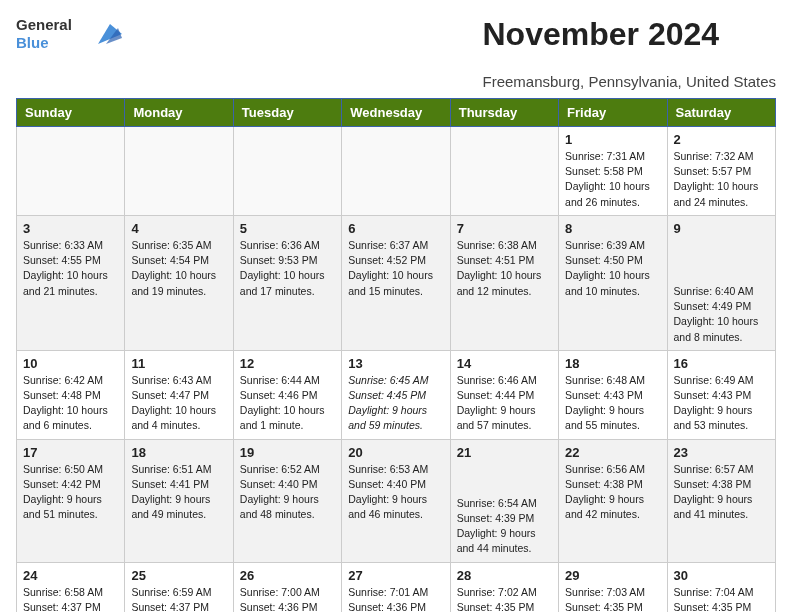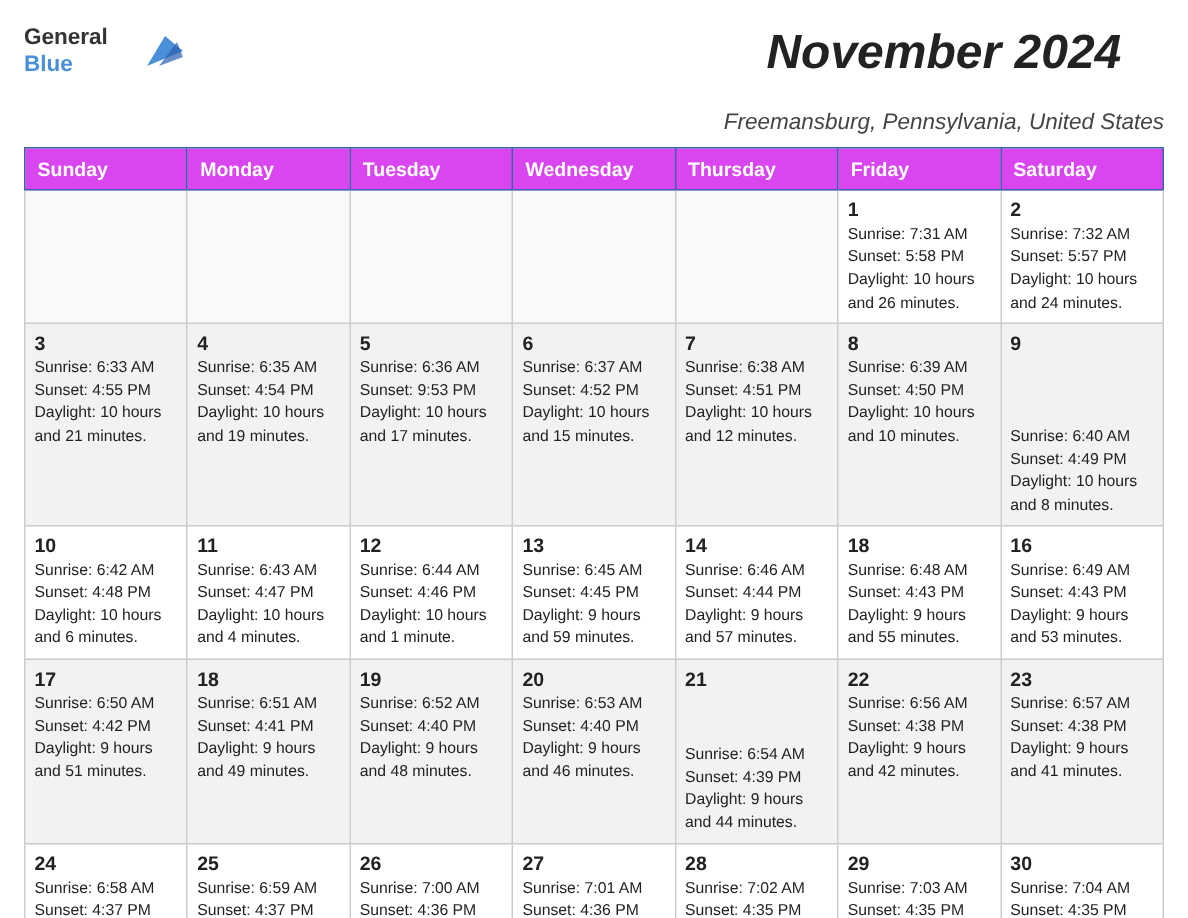--- a/index.html
+++ b/index.html
@@ -29,41 +29,40 @@
     }
     .logo-text span {
       color: #4a90d9;
     }
     .logo-icon {
       width: 32px;
       height: 28px;
       margin-left: 2px;
     }
     .title-block {
-      text-align: center;
-      font-style: italic;
+      text-align: left;
     }
     .title-block h1 {
       font-size: 32px;
       font-weight: bold;
       color: #222;
     }
     .title-block h2 {
       font-size: 15px;
       font-weight: normal;
       color: #444;
       margin-top: 20px;
     }
     .calendar {
       width: 100%;
       border-collapse: collapse;
       border: 1px solid #ccc;
     }
     .calendar th {
-      background-color: #d946ef;
+      background-color: #4d7c0f;
       color: #fff;
       font-size: 13px;
       font-weight: bold;
       padding: 6px 8px;
       text-align: left;
       border: 1px solid #3a62aa;
     }
     .calendar td {
       vertical-align: top;
       padding: 5px 6px;
@@ -218,21 +217,21 @@
         </td>
         <td>
           <span class="day-num">12</span>
           <div class="day-info" style="white-space: pre-line;">Sunrise: 6:44 AM
 Sunset: 4:46 PM
 Daylight: 10 hours
 and 1 minute.</div>
         </td>
         <td>
           <span class="day-num">13</span>
-          <div class="day-info" style="white-space: pre-line;">Sunrise: 6:45 AM
+          <div class="day-info" style="white-space: pre-line; font-style: italic;">Sunrise: 6:45 AM
 Sunset: 4:45 PM
 Daylight: 9 hours
 and 59 minutes.</div>
         </td>
         <td>
           <span class="day-num">14</span>
           <div class="day-info" style="white-space: pre-line;">Sunrise: 6:46 AM
 Sunset: 4:44 PM
 Daylight: 9 hours
 and 57 minutes.</div>

